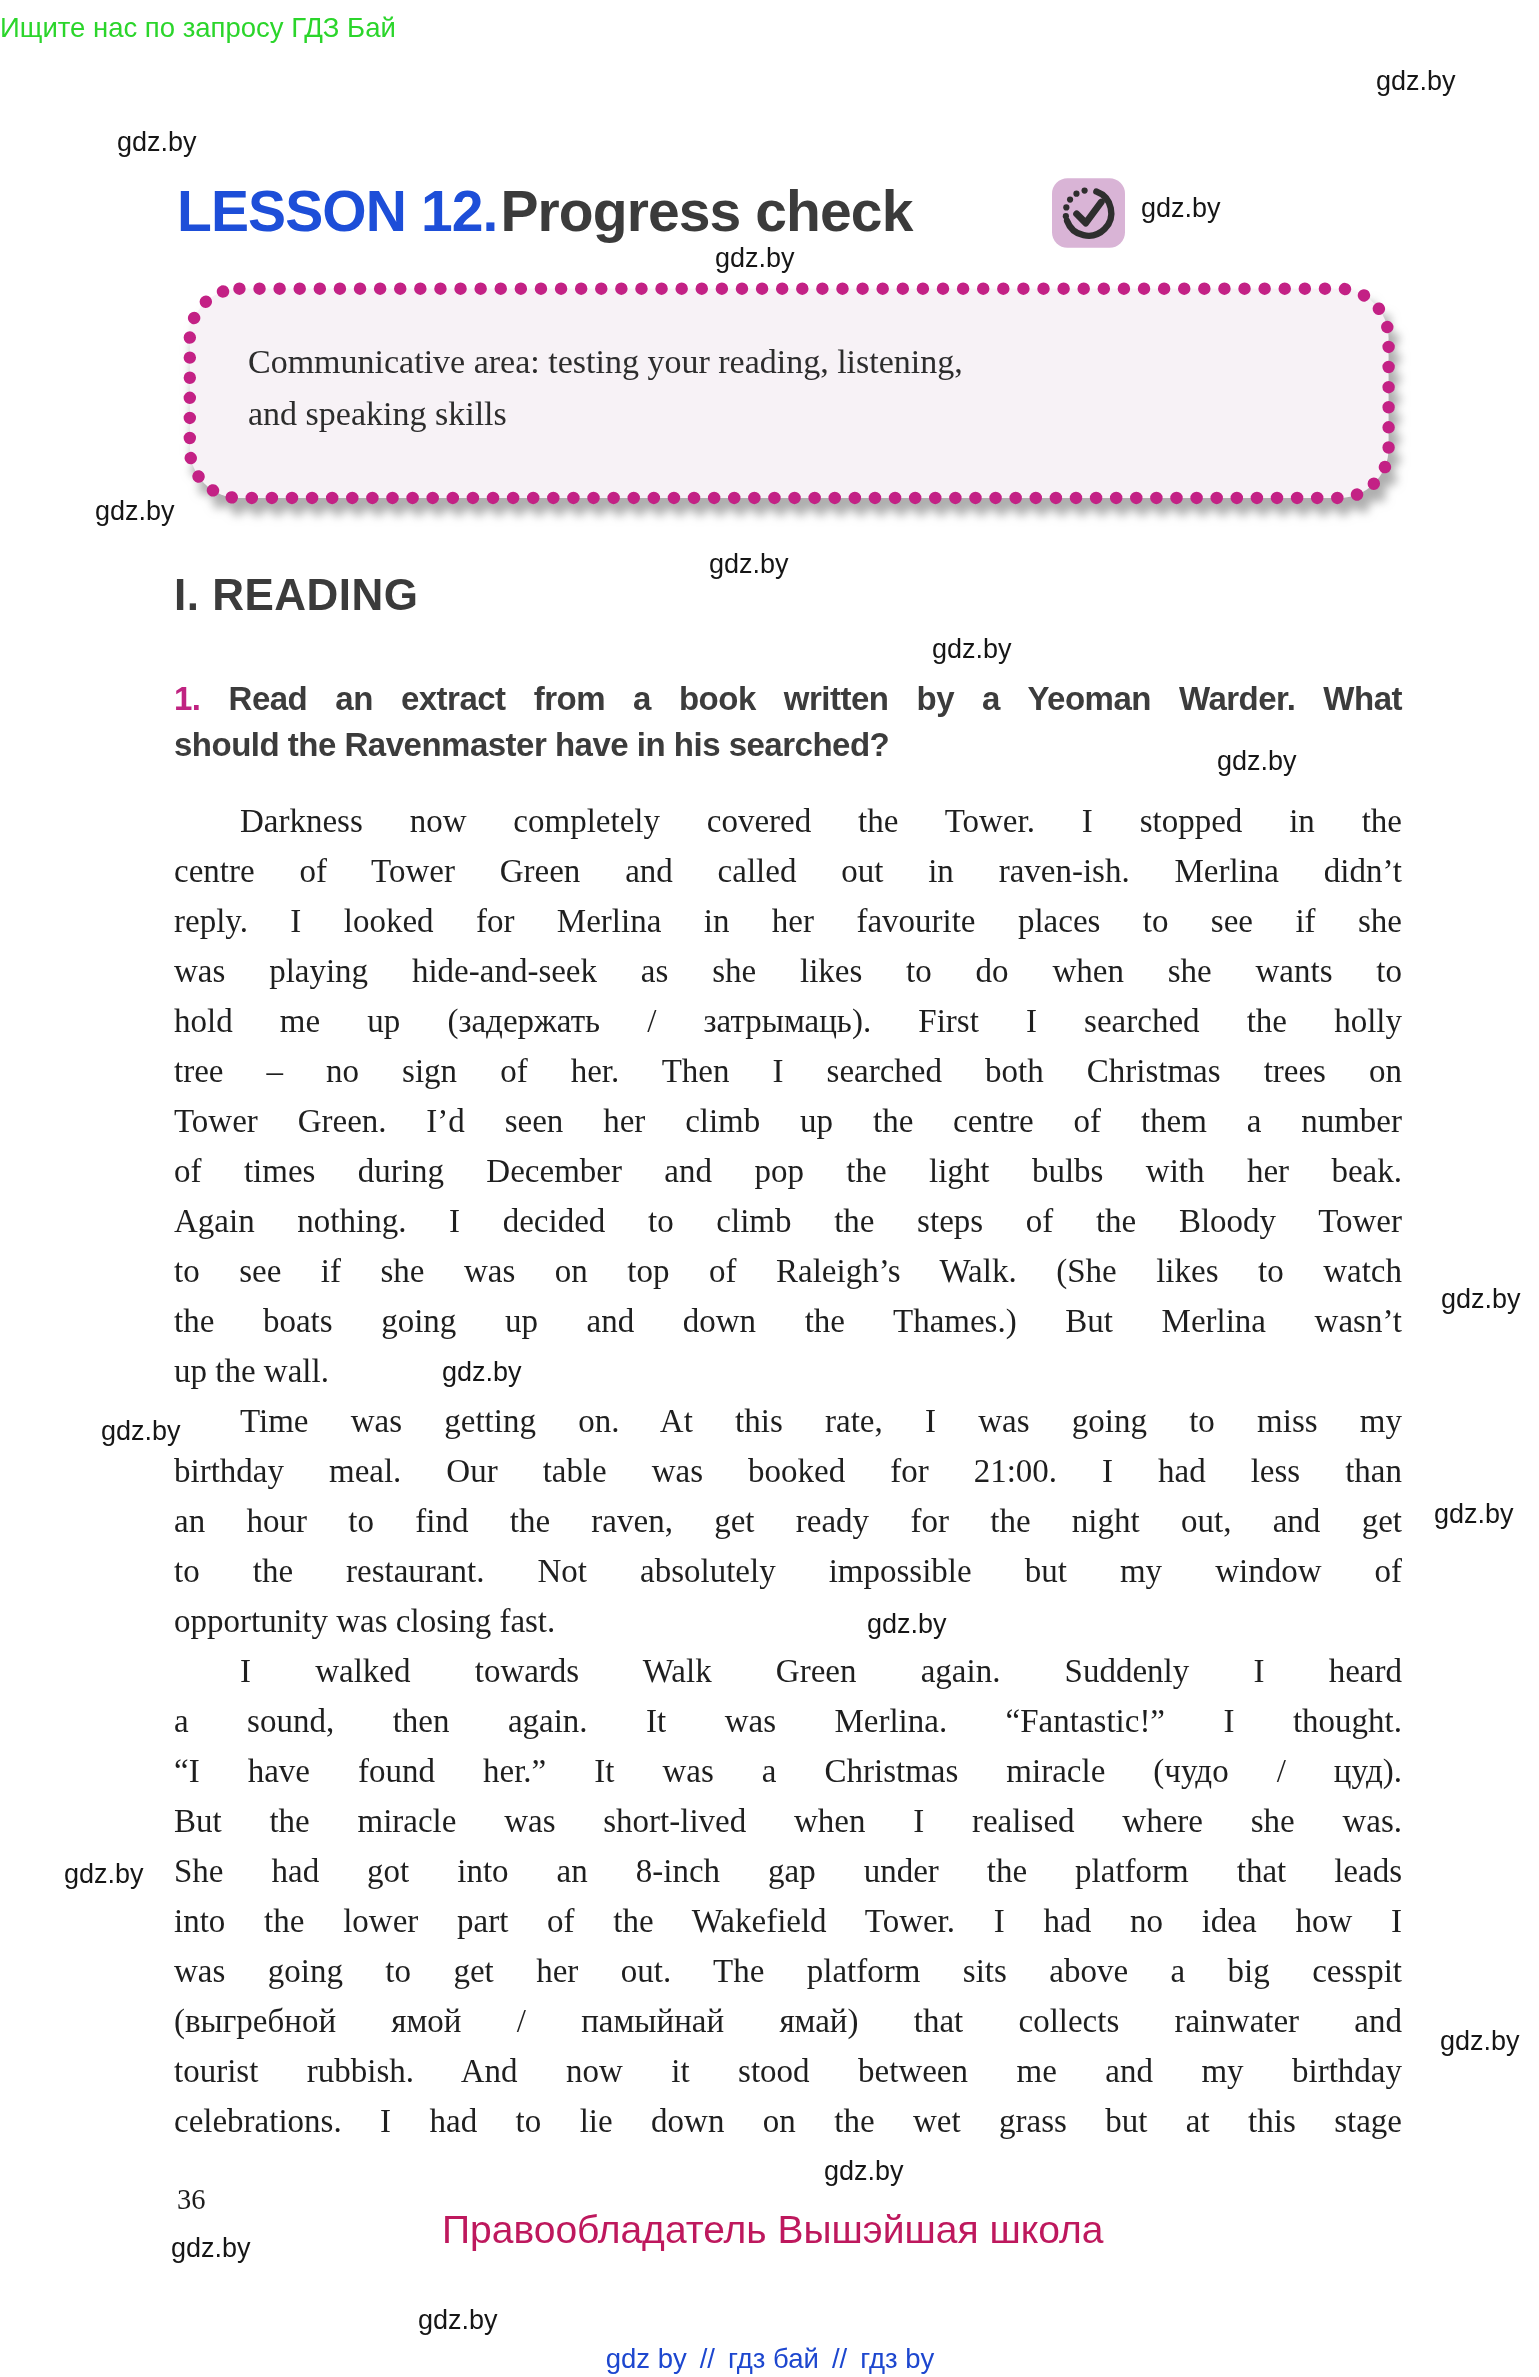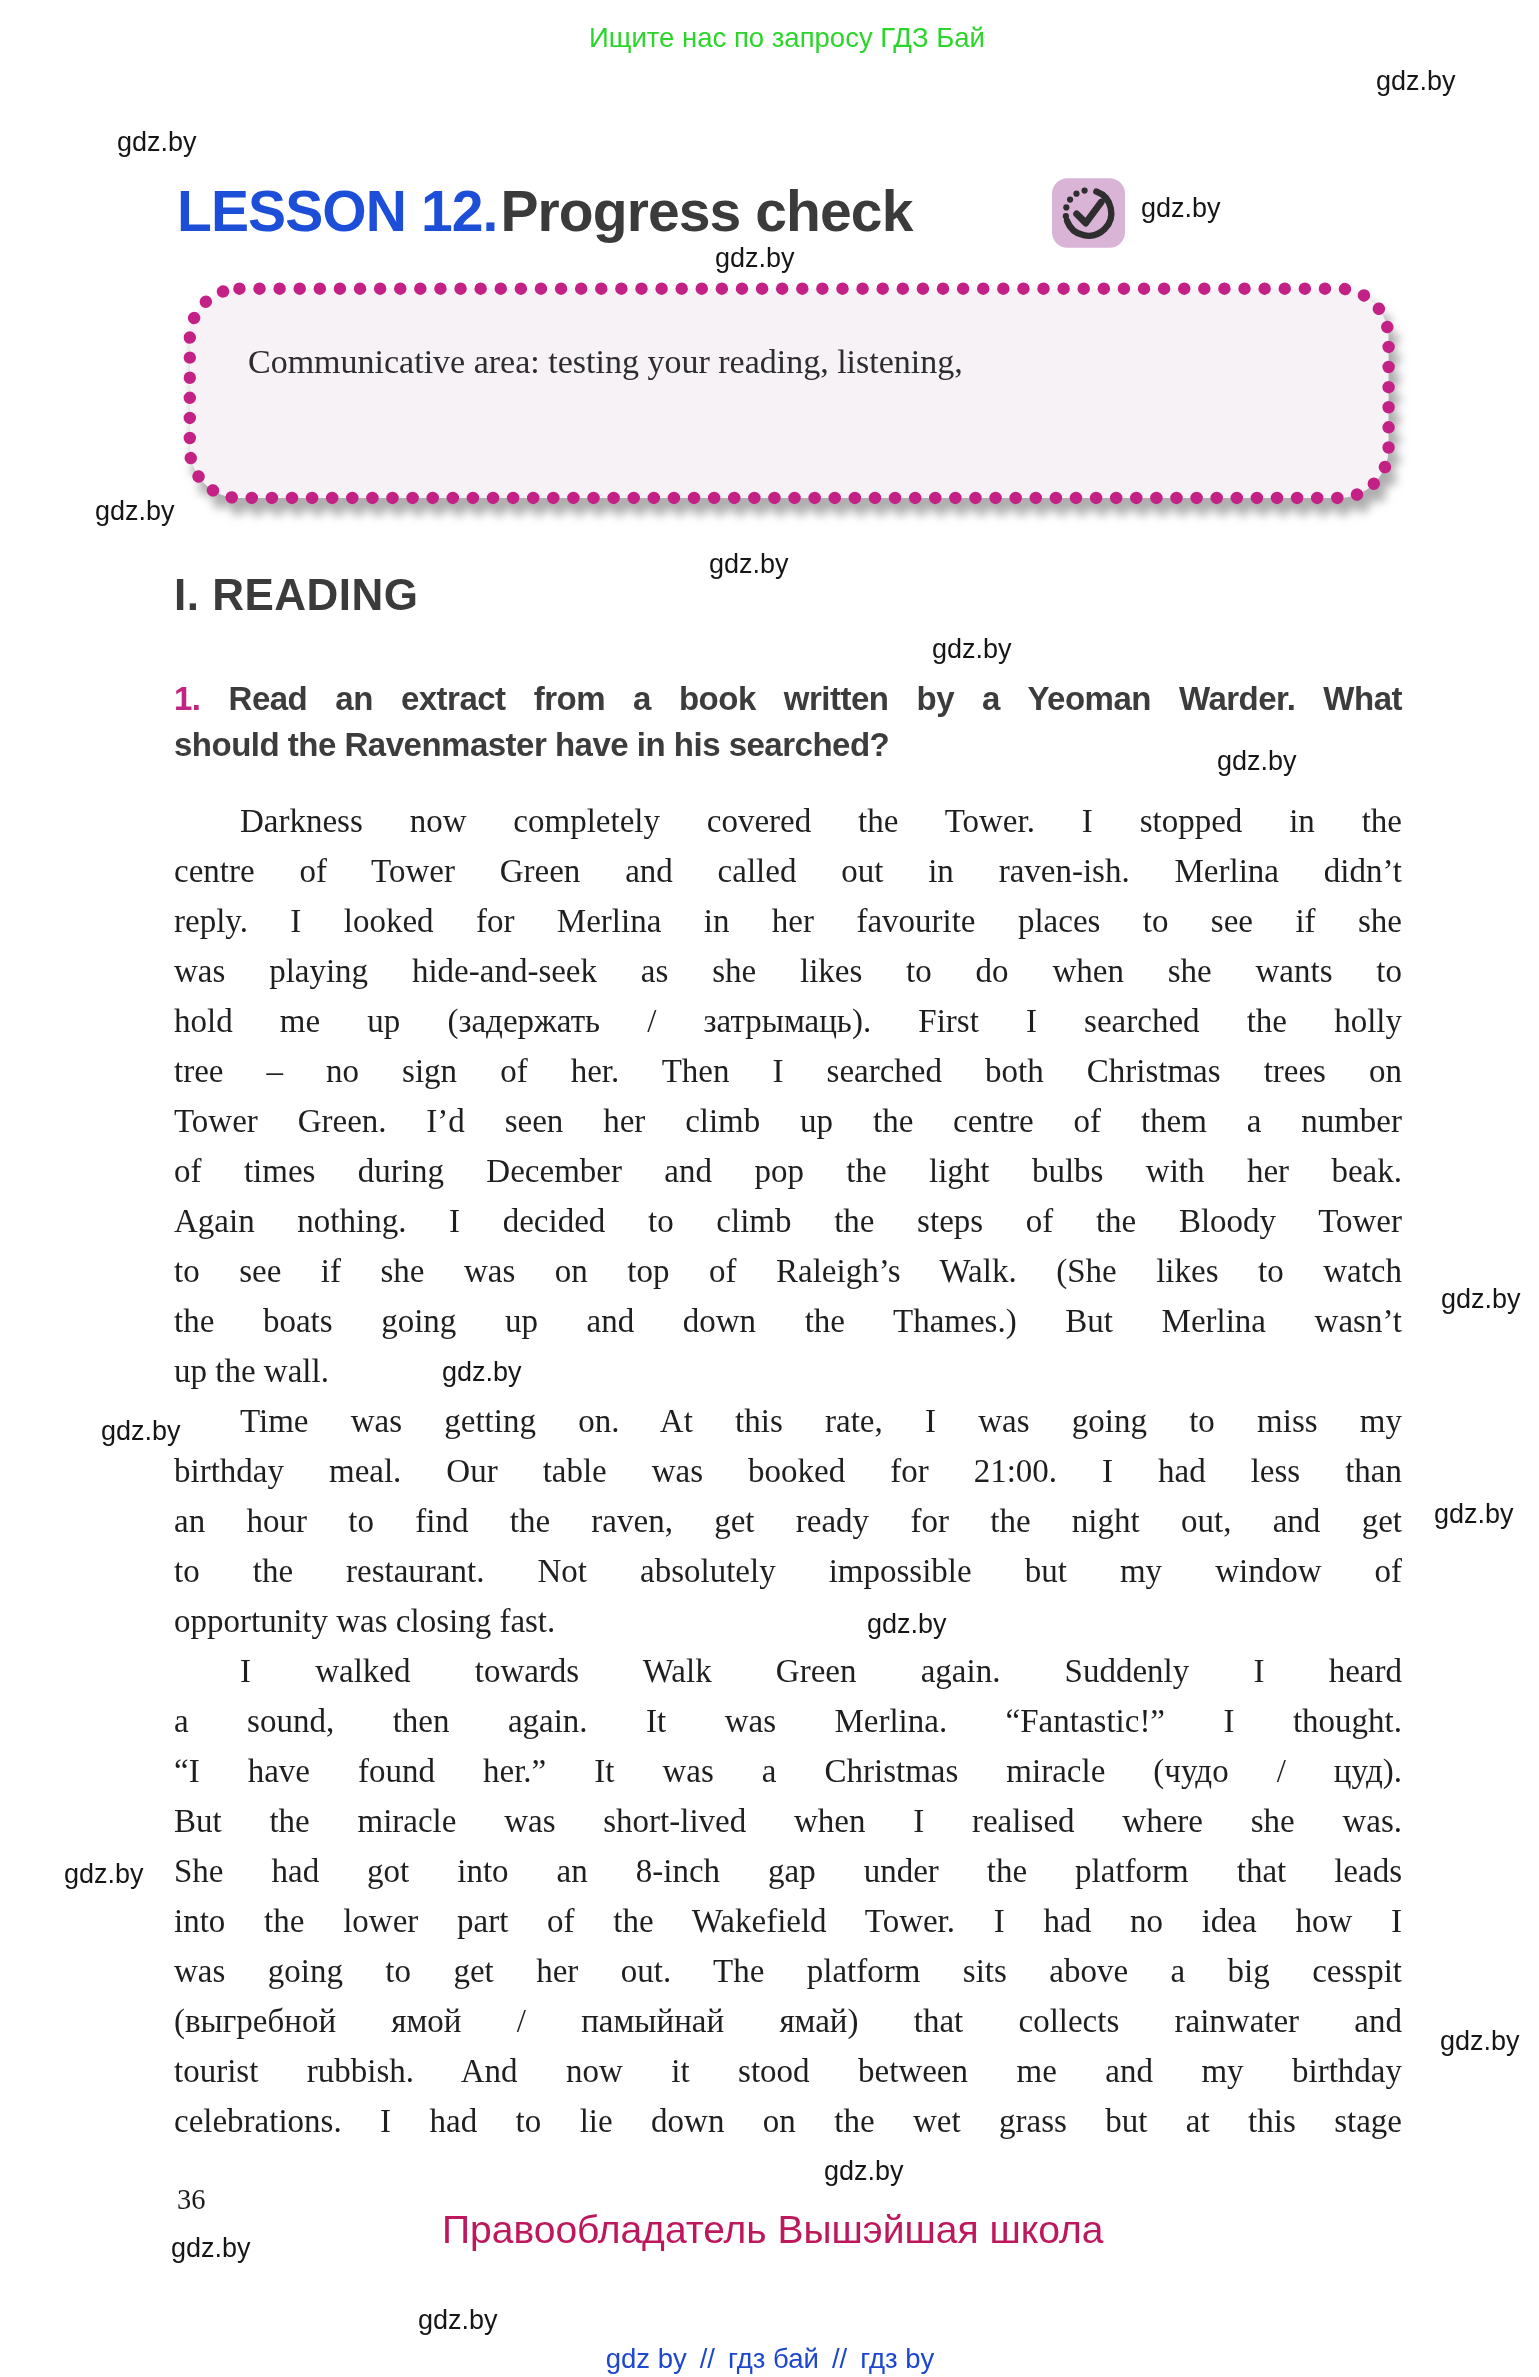--- a/index.html
+++ b/index.html
@@ -2,22 +2,22 @@
 <html style="font-size:14.7px"><head>
 <meta charset="utf-8">
 <style>
   html,body{margin:0;padding:0;background:#ffffff;}
   .page{
     position:relative;width:1540px;height:2377px;background:#fff;overflow:hidden;
     font-family:"Liberation Serif","DejaVu Serif",serif;color:#222;
   }
   
   .promo{
-    position:absolute;top:21px;left:0;right:0;text-align:center;
-    font:27.5px/1.2 "Liberation Sans","DejaVu Sans",sans-serif;color:#2bd52b;padding-left:34px;
+    position:absolute;top:11px;left:0;right:0;
+    font:27.5px/1.2 "Liberation Sans","DejaVu Sans",sans-serif;color:#2bd52b;
   }
   
   .wm{
     position:absolute;font:27px/1.15 "Liberation Sans","DejaVu Sans",sans-serif;
     color:#161616;white-space:nowrap;
   }
   
   .title{
     position:absolute;left:177px;top:182px;white-space:nowrap;
     font:bold 57px/1.05 "Liberation Sans","DejaVu Sans",sans-serif;letter-spacing:-0.9px;
@@ -87,20 +87,21 @@
     <polyline points="27,39 37,49 54,26" fill="none" stroke="#2e2e2e" stroke-width="7.5" stroke-linecap="round" stroke-linejoin="round"></polyline>
   </svg>
 
   <svg class="combox-svg" width="1235" height="246" viewBox="0 0 1345 268">
     <rect x="17" y="16" width="1306" height="228" rx="54" fill="#f7f2f6"></rect>
     <rect x="17" y="16" width="1306" height="228" rx="54" fill="none" stroke="#c32185" stroke-width="13.5" stroke-linecap="round" stroke-dasharray="0.1 21.8"></rect>
   </svg>
 
   <div class="combox-text">
     <div><b>Communicative area:</b><span> testing your reading, listening,</span></div>
+    <div>and speaking skills</div>
   </div>
 
   <div class="section-title">I. READING</div>
 
   <div class="task">
     <div class="tline1"><span class="num">1.</span> <span>Read an extract from a book written by a Yeoman Warder. What</span></div>
     <div class="tline2">should the Ravenmaster have in his searched?</div>
   </div>
 
   <div class="reading" id="reading">

